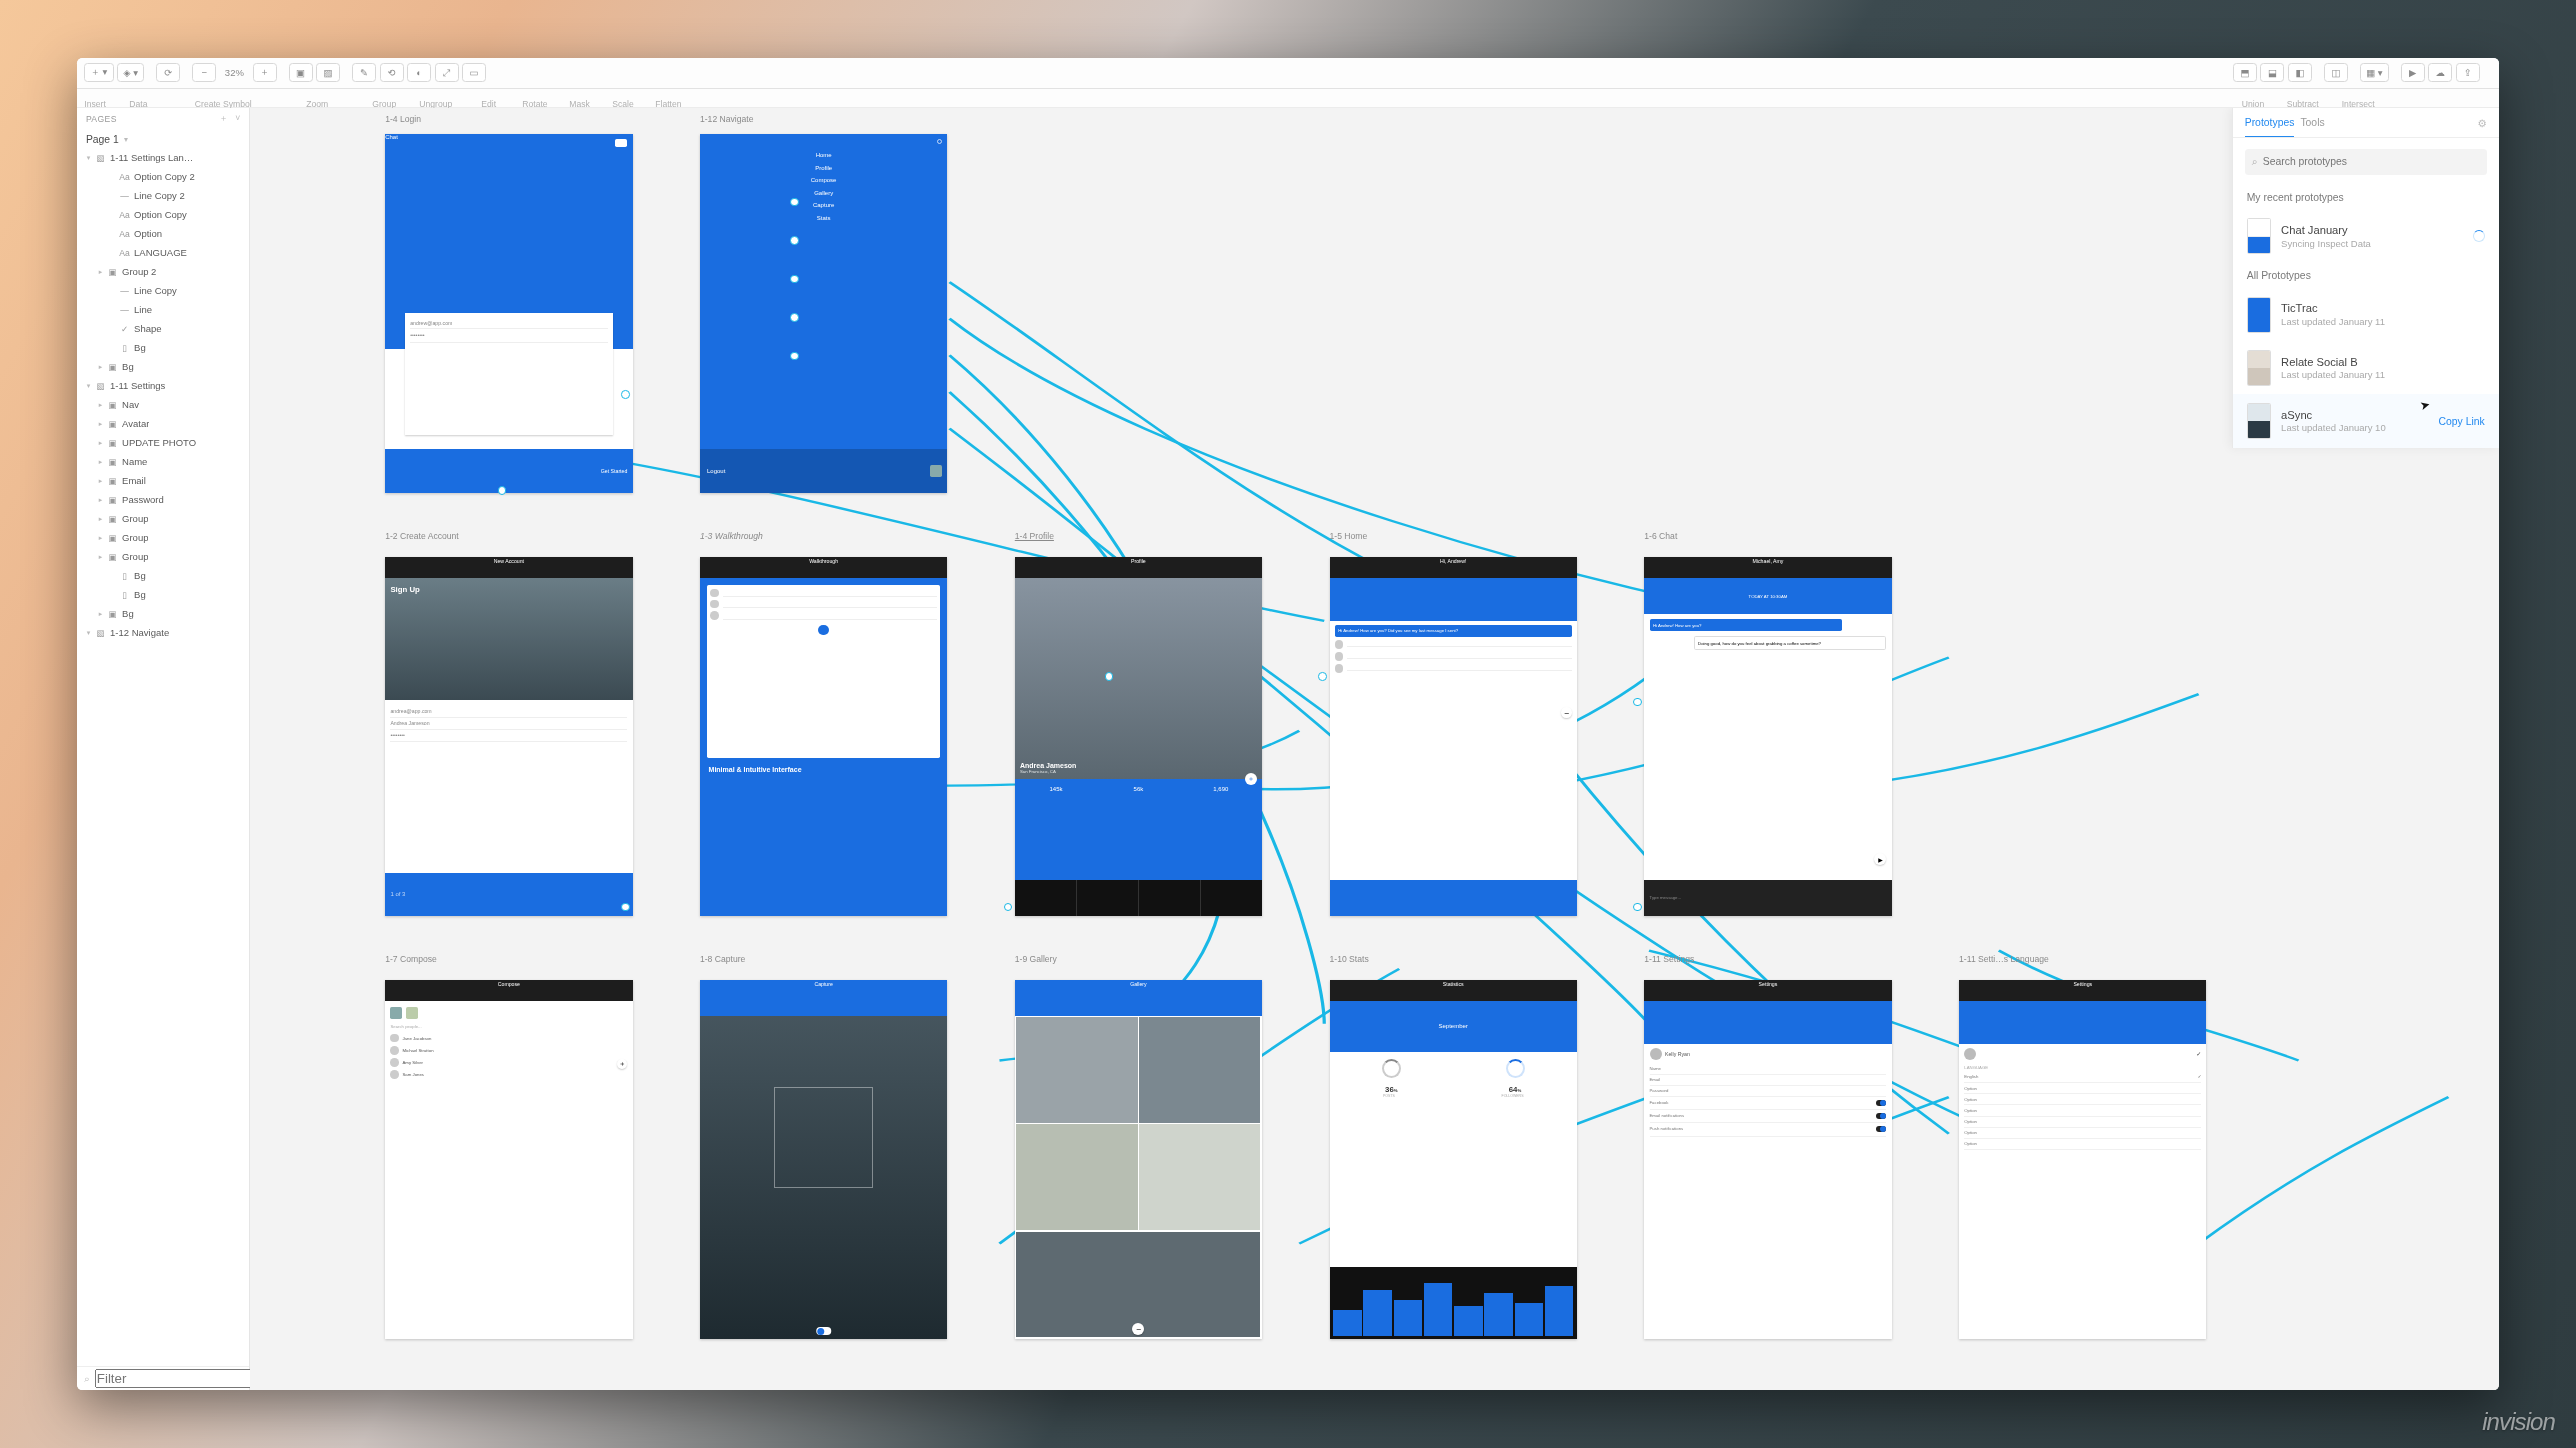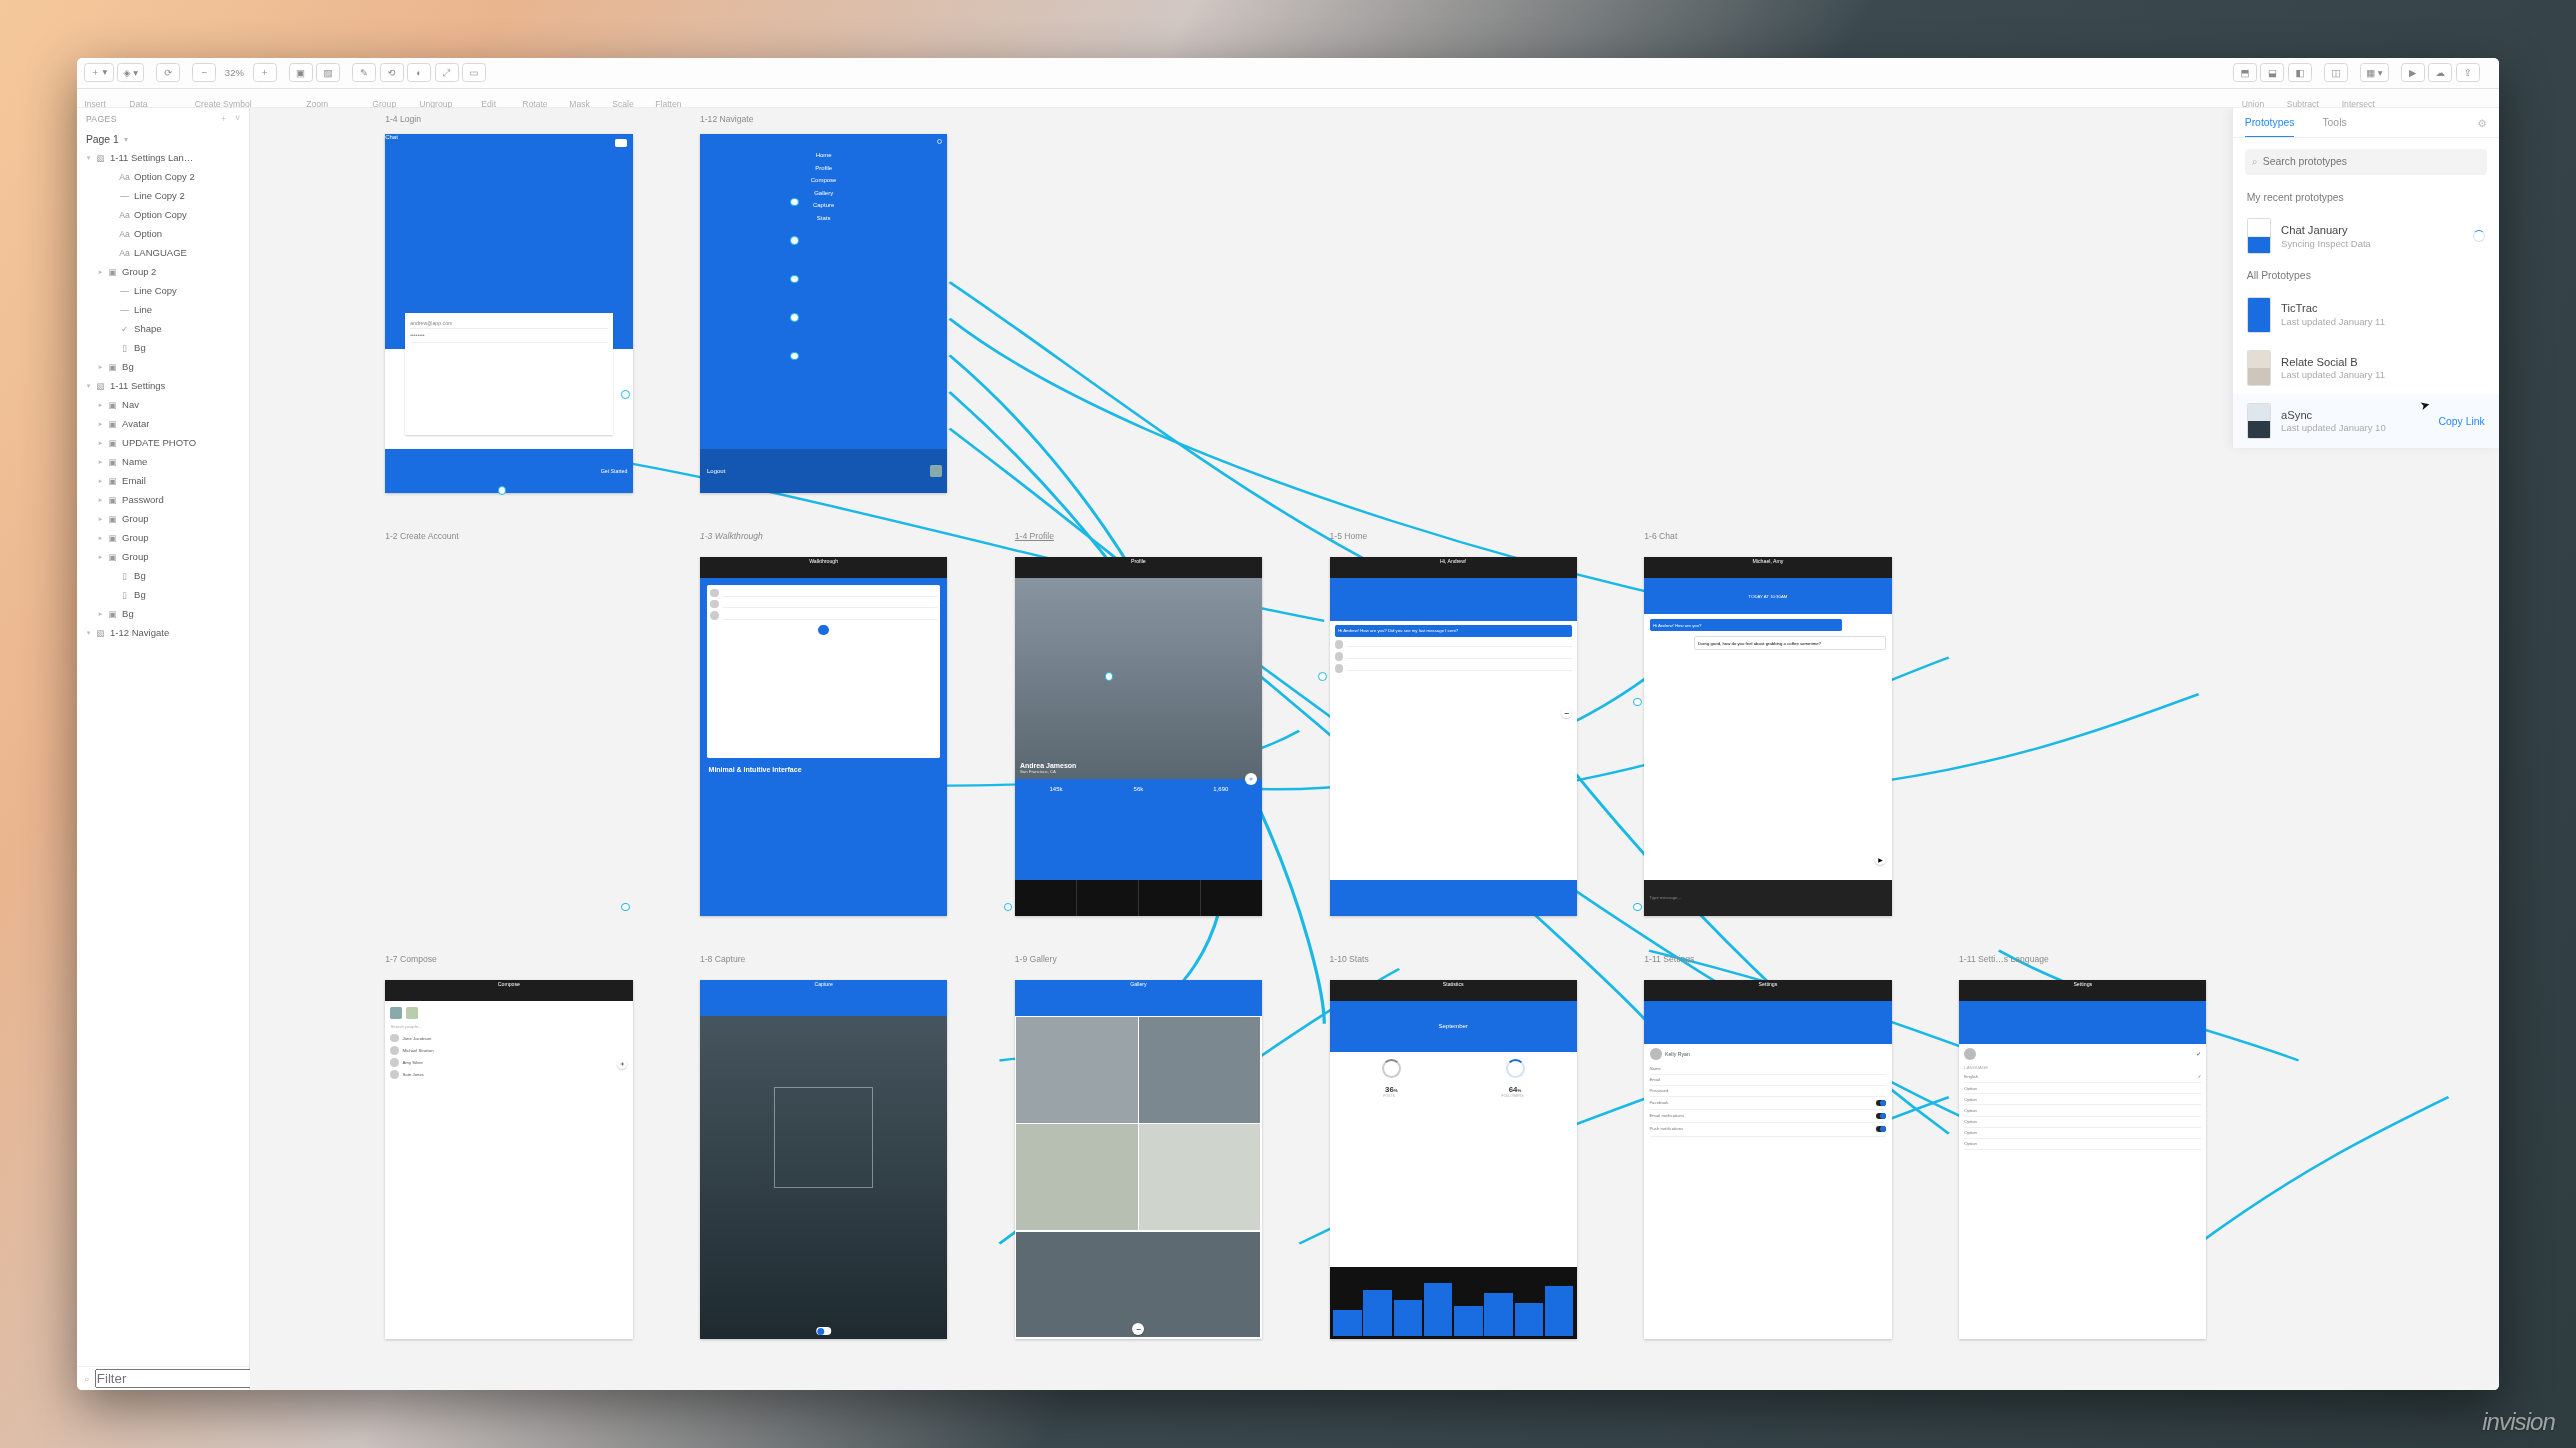--- a/index.html
+++ b/index.html
@@ -86,21 +86,21 @@
 
 
 .right-panel {
   position:absolute; top:0; right:0;
   width: 267px; background:#fff;
   border-left:0.9px solid #e8e8e8;
   box-shadow:-1.7px 0 10.4px rgba(0,0,0,.06);
   display:flex; flex-direction:column;
   font-size:10.4px;
 }
-.rp-tabs { display:flex; align-items:center; padding: 8.6px 12px 0; gap:28px; border-bottom:0.9px solid #eee; }
+.rp-tabs { display:flex; align-items:center; padding: 8.6px 12px 0; gap:6px; border-bottom:0.9px solid #eee; }
 .rp-tab { padding-bottom:8.6px; color:#9a9a9a; cursor:pointer; }
 .rp-tab.active { color:#2389ef; border-bottom:1.7px solid #2389ef; }
 .rp-gear { margin-left:auto; color:#bbb; padding-bottom:8.6px;}
 .rp-search { margin:10.4px 12px; background:#f3f3f3; border-radius:3.5px; height:26px; display:flex; align-items:center; padding:0 7px; color:#aaa; gap:5.2px;}
 .rp-search input { border:none; background:transparent; outline:none; flex:1; font-size:10.4px; color:#333;}
 .rp-sec-title { padding: 7px 14px; color:#7a7a7a; font-size:10.4px; }
 .rp-item { display:flex; align-items:center; padding:8.6px 14px; gap:10.4px; }
 .thumb { width:24px; height:36px; border:0.9px solid #ddd; border-radius:1.7px; background:#fff; display:flex; flex-direction:column; overflow:hidden;}
 .thumb .tb { flex:1; }
 .rp-item .meta { flex:1; }
@@ -384,20 +384,34 @@
               <div>Capture</div>
               <div>Stats</div>
             </div>
           <div style="position:absolute; bottom:0; left:0; right:0; height:12%; background:rgba(0,0,0,.2); display:flex; align-items:center;">
             <span class="mini" style="padding-left:7px;">Logout</span>
             <div style="margin-left:auto; width:12px; height:12px; background:#8aa; margin-right:5.2px; border-radius:1.7px;"></div>
           </div>
         </div>
 
         <div class="art-lbl" style="left:6%; top:33%;">1-2 Create Account</div>
+        <div class="art" style="left:6%; top:35%; width:11%; height:28%;">
+          <div class="black-bar">
+              <div class="mini" style="text-align:center; padding-top:0.9px; font-size:5.2px;">New Account</div>
+            </div>
+          <div style="height:34%; background:linear-gradient(#6a7d86,#3b4a52); position:relative;">
+            <div class="mini" style="position:absolute; left:5.2px; top:7px; font-weight:600; font-size:7.8px;">Sign Up</div>
+          </div>
+          <div style="padding:5.2px; font-size:5.2px; color:#888;">
+            <div style="border-bottom:0.9px solid #eee; padding:2.6px 0;">andrea@app.com</div>
+            <div style="border-bottom:0.9px solid #eee; padding:2.6px 0;">Andrea Jameson</div>
+            <div style="border-bottom:0.9px solid #eee; padding:2.6px 0;">••••••••</div>
+          </div>
+          <div style="position:absolute; bottom:0; left:0; right:0; height:12%; background:#1a6de0; color:rgba(255,255,255,.7); font-size:6px; display:flex; align-items:center; padding-left:5.2px;">1 of 3</div>
+        </div>
 
         <div class="art-lbl" style="left:20%; top:33%;font-style:italic;">1-3 Walkthrough</div>
         <div class="art" style="left:20%; top:35%; width:11%; height:28%; background:#1a6de0;">
           <div class="black-bar">
               <div class="mini" style="text-align:center; padding-top:0.9px; font-size:5.2px;">Walkthrough</div>
             </div>
           <div style="margin:7px; height:48%; background:#fff; border-radius:1.7px; padding:3.5px;">
             <div style="display:flex; gap:3.5px; margin-bottom:2.6px;">
                 <div style="width:8.6px;height:8.6px;background:#ccc;border-radius:50%;"></div>
                 <div style="flex:1;border-bottom:0.9px solid #eee;"></div>

